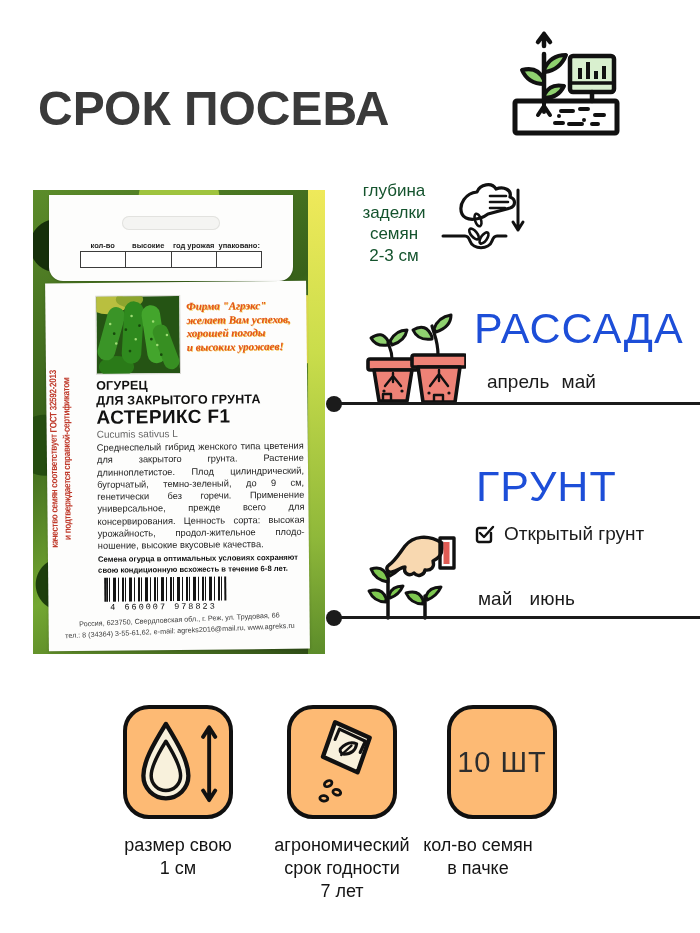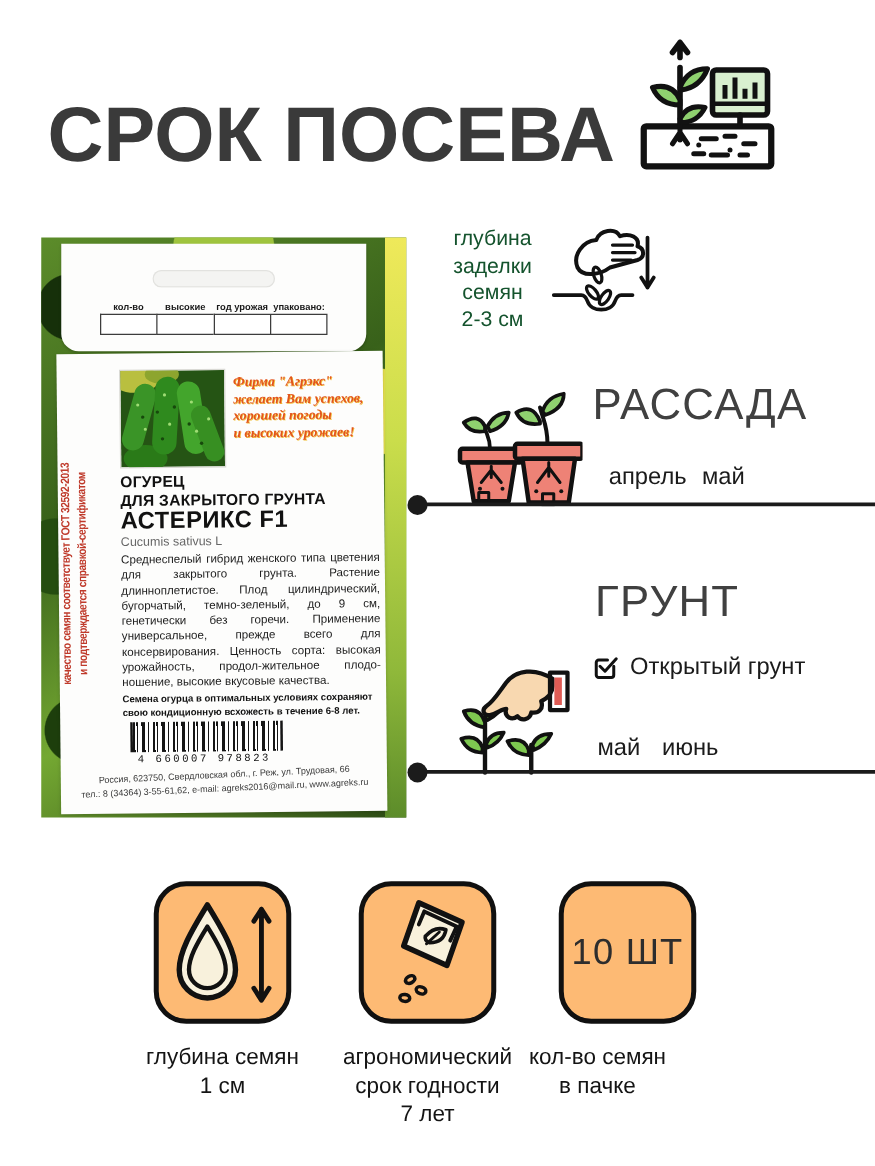--- a/index.html
+++ b/index.html
@@ -1,21 +1,21 @@
 <!DOCTYPE html>
 <html style="--pot: #ee8276; --leaf-green: #8fd16f; --plant-green: #7ec850; --hand-skin: #f8d8b0; --seed-cream: #f8f1dc; --screen-green: #d9f0cf; --promo-orange: #e2541c; --gost-red: #bf3a2b; --cuff-red: #e05c55; --title-dark: #3a3a3a;"><head>
 <meta charset="utf-8">
 <style>
   html,body{margin:0;padding:0;background:#fff;}
   .canvas{position:relative;width:700px;height:933px;background:#fff;overflow:hidden;
           font-family:"Liberation Sans","DejaVu Sans",sans-serif;color:#222;}
   .abs{position:absolute;}
 
   
-  .page-title{left:38px;top:76px;font-size:62px;font-weight:700;color:#3a3a3a;
+  .page-title{left:38px;top:76px;font-size:48px;font-weight:700;color:#3a3a3a;
               letter-spacing:0px;line-height:66px;white-space:nowrap;}
   .header-icon{left:508px;top:28px;}
 
   
   .packet{left:33px;top:190px;width:292px;height:464px;
     background:
       radial-gradient(circle at 8% 12%, #16300a 0 26px, transparent 27px),
       radial-gradient(circle at 4% 55%, #254d10 0 30px, transparent 31px),
       radial-gradient(circle at 10% 85%, #1d3e0c 0 26px, transparent 27px),
       radial-gradient(circle at 50% 2%, #9fc43e 0 40px, transparent 41px),
@@ -58,21 +58,21 @@
                font-size:8.5px;letter-spacing:2px;color:#111;white-space:nowrap;}
   .addr{left:16px;top:333px;width:230px;text-align:center;font-size:7.2px;line-height:10.5px;
         color:#3a3a3a;transform:rotate(-2deg);}
 
   
   .depth-text{left:344px;top:180px;width:100px;text-align:center;font-size:17px;
               line-height:21.5px;color:#14532d;font-weight:400;}
   .depth-icon{left:438px;top:174px;}
 
   
-  .sec-title{font-size:35px;font-weight:400;color:#404040;letter-spacing:1px;white-space:nowrap;text-align:center;}
+  .sec-title{font-size:43px;font-weight:400;color:#1d4ed8;letter-spacing:1px;white-space:nowrap;text-align:center;}
   .rassada-title{left:474px;top:304px;}
   .grunt-title{left:476px;top:462px;}
   .months{font-size:19px;color:#1b1b1b;word-spacing:7px;white-space:nowrap;}
   .rassada-months{left:487px;top:371px;}
   .grunt-months{left:478px;top:588px;word-spacing:12px;}
   .check-row{left:474px;top:523px;display:flex;align-items:center;gap:8px;}
   .check-label{font-size:19px;color:#1b1b1b;white-space:nowrap;}
   .timeline{height:3px;background:#1b1b1b;}
   .tl1{left:334px;top:402px;width:366px;}
   .tl2{left:334px;top:616px;width:366px;}
@@ -277,21 +277,21 @@
       <ellipse cx="36" cy="77" rx="4.6" ry="3.2" class="ln" stroke-width="3.2" fill="#fff" transform="rotate(-28 36 77)"></ellipse>
       <ellipse cx="46" cy="87" rx="4.6" ry="3.2" class="ln" stroke-width="3.2" fill="#fff" transform="rotate(18 46 87)"></ellipse>
       <ellipse cx="31" cy="94" rx="4.6" ry="3.2" class="ln" stroke-width="3.2" fill="#fff" transform="rotate(6 31 94)"></ellipse>
     </svg>
   </div>
   <div class="abs card card3">
     <div class="card3-text">10 ШТ</div>
   </div>
 
   <div class="abs card-label cl1">
-    <div>глубина семян</div>
+    <div>размер свою</div>
     <div>1 см</div>
   </div>
   <div class="abs card-label cl2">
     <div>агрономический</div>
     <div>срок годности</div>
     <div>7 лет</div>
   </div>
   <div class="abs card-label cl3">
     <div>кол-во семян</div>
     <div>в пачке</div>

